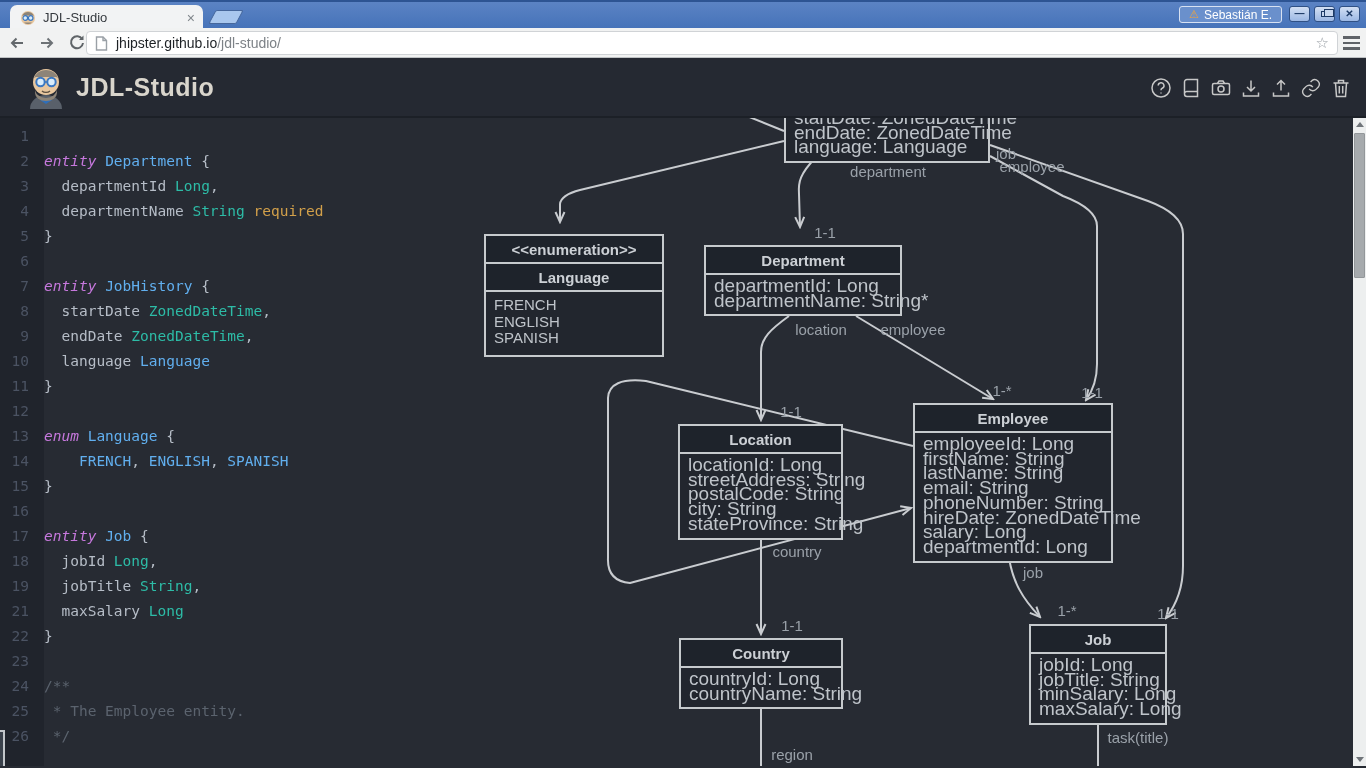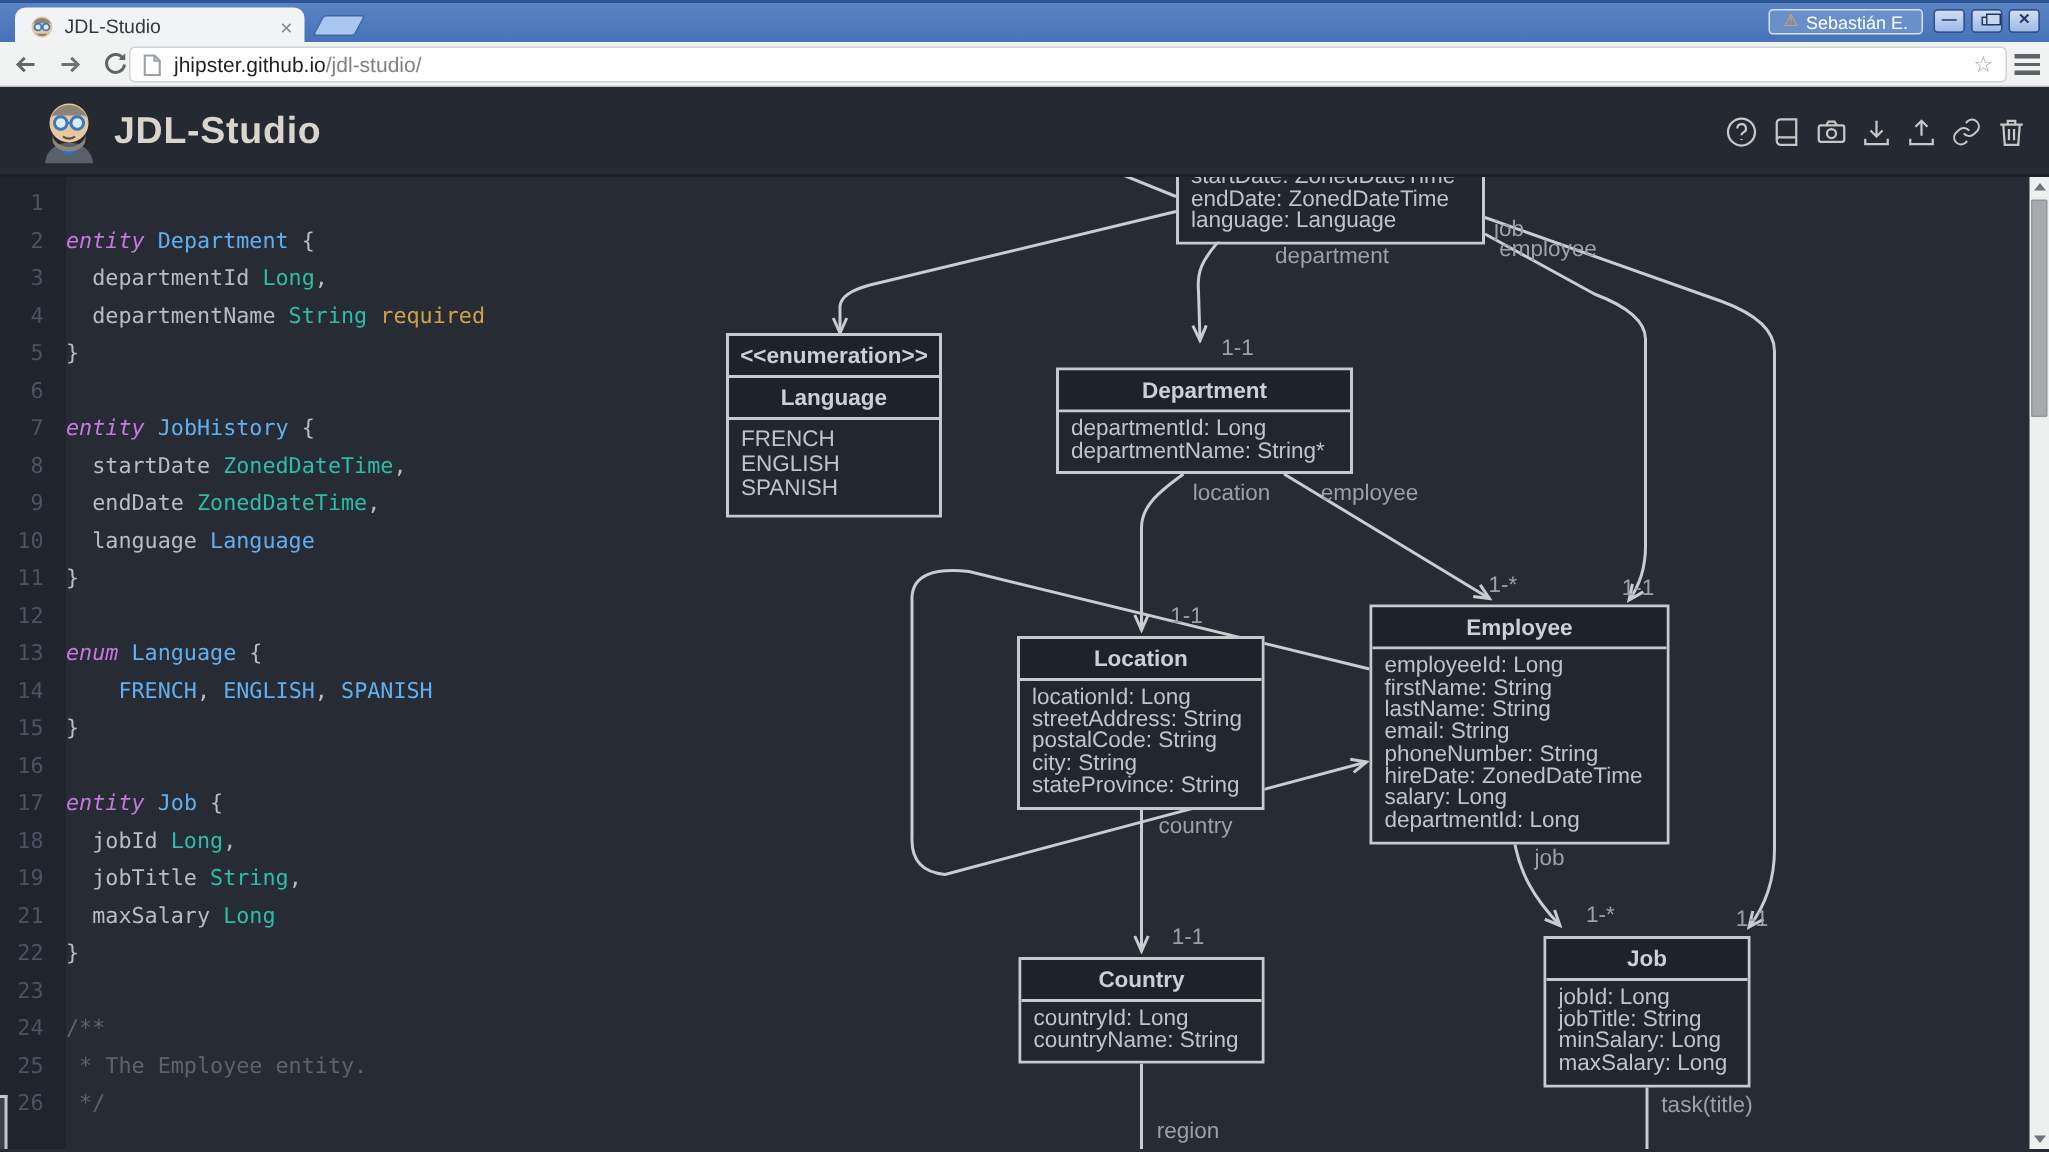--- a/index.html
+++ b/index.html
@@ -81,21 +81,21 @@
             background:#3a414b; border:2px solid #c2c6ca; border-left:none; }
 
   
   .edges { position:absolute; left:0; top:0; }
   .edge { stroke:#c9ccd0; stroke-width:2; fill:none; stroke-linejoin:round; }
   .ebox { position:absolute; background:#22262e; border:2px solid #c6cacd;
           color:#bfc4ca; }
   .ebox-title { text-align:center; font-weight:bold; font-size:15px;
                 color:#ccd0d5; padding:5px 6px 4px; background:#1e232b;
                 border-bottom:2px solid #c6cacd; white-space:nowrap; }
-  .ebox-attrs { padding:4px 8px 6px; font-size:15px; line-height:14.7px;
+  .ebox-attrs { padding:4px 8px 6px; font-size:19px; line-height:14.7px;
                 background:#22262e; }
   .attr-line { white-space:nowrap; }
   .enum-vals { font-size:15px; line-height:16.5px; padding:5px 8px 8px; }
   .edge-label { position:absolute; transform:translate(-50%,-50%); font-size:15px;
                 color:#9aa1a9; white-space:nowrap; }
 
   
   .scrollbar { position:absolute; right:0; top:0; width:13px; height:648px;
                background:#edefef; }
   .sb-btn { position:absolute; left:0; width:13px; height:14px; }
@@ -253,21 +253,21 @@
   </svg>
 
   <div class="ebox" style="left:784px; top:-13px; width:206px;">
     <div class="ebox-attrs">
         <div class="attr-line">startDate: ZonedDateTime</div>
         <div class="attr-line">endDate: ZonedDateTime</div>
         <div class="attr-line">language: Language</div>
       </div>
   </div>
 
-  <div class="ebox" style="left:484px; top:104px; width:144px;">
+  <div class="ebox" style="left:484px; top:116px; width:180px;">
     <div class="ebox-title">&lt;&lt;enumeration&gt;&gt;</div>
     <div class="ebox-title">Language</div>
     <div class="ebox-attrs enum-vals">
         <div class="attr-line">FRENCH</div>
         <div class="attr-line">ENGLISH</div>
         <div class="attr-line">SPANISH</div>
       </div>
   </div>
 
   <div class="ebox" style="left:704px; top:127px; width:198px;">

